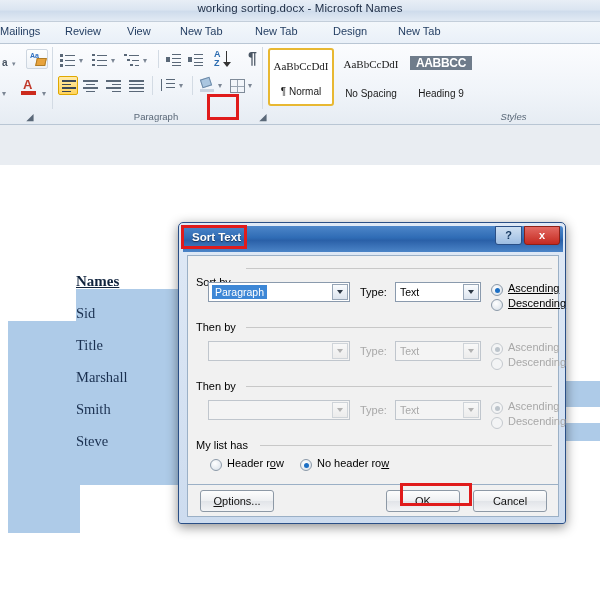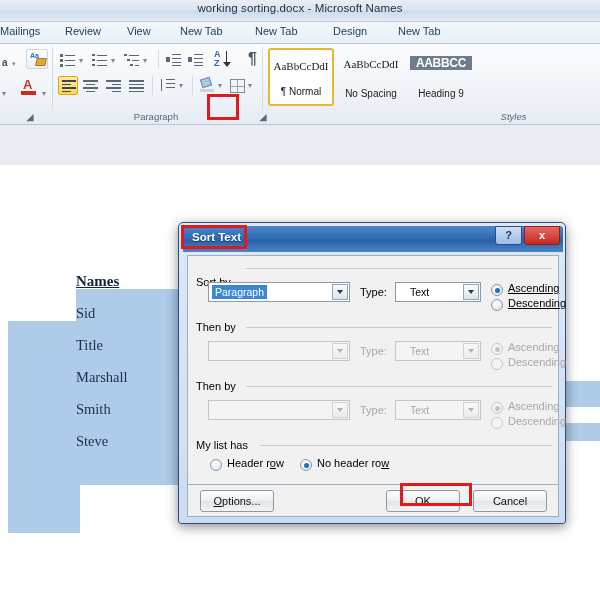--- a/index.html
+++ b/index.html
@@ -138,21 +138,21 @@
 
   .sect-label{ position:absolute; font-size:11px; color:#000; }
   .sect-rule{ position:absolute; height:1px; background:#c8c8c8; }
 
   .combo{
     position:absolute; height:20px; background:#ffffff;
     border:1px solid #8a9aad; display:flex; align-items:center;
   }
   .combo.dis{ background:#f4f4f4; border-color:#c0c6cd; }
   .combo .val{
-    font-size:10.5px; color:#000; padding-left:4px; white-space:nowrap;margin-left:10px;
+    font-size:10.5px; color:#000; padding-left:4px; white-space:nowrap;
   }
   .combo .val.selected{ background:#3d87d6; color:#ffffff; padding:1px 3px; margin-left:3px; }
   .combo .val.dis{ color:#a8a8a8; }
   .combo .arrow{
     position:absolute; right:1px; top:1px; width:16px; height:16px;
     background:linear-gradient(to bottom,#fafcfe,#dce4ee);
     border:1px solid #96a5b6; display:flex; align-items:center; justify-content:center;
   }
   .combo .arrow.dis{ background:linear-gradient(to bottom,#f8f8f8,#ececec); border-color:#cfd4d9; }
   .caret{ width:0;height:0;border-left:3.5px solid transparent;border-right:3.5px solid transparent;border-top:4px solid #2b3744; }

